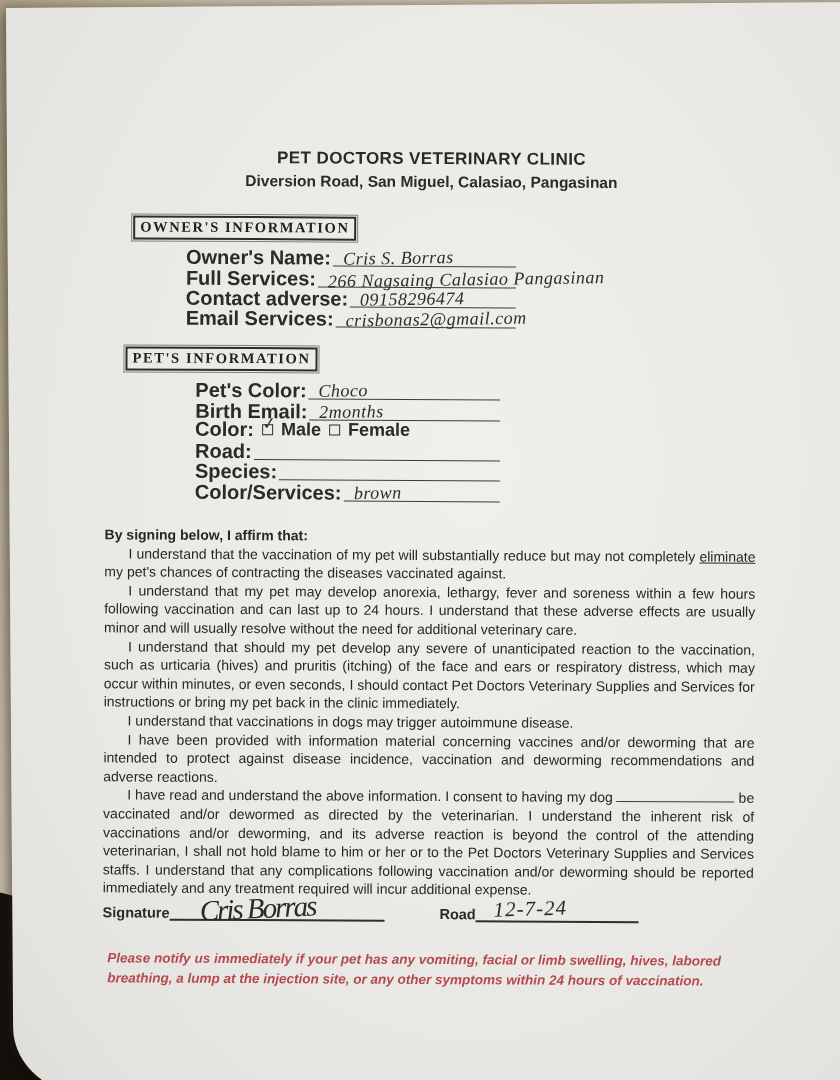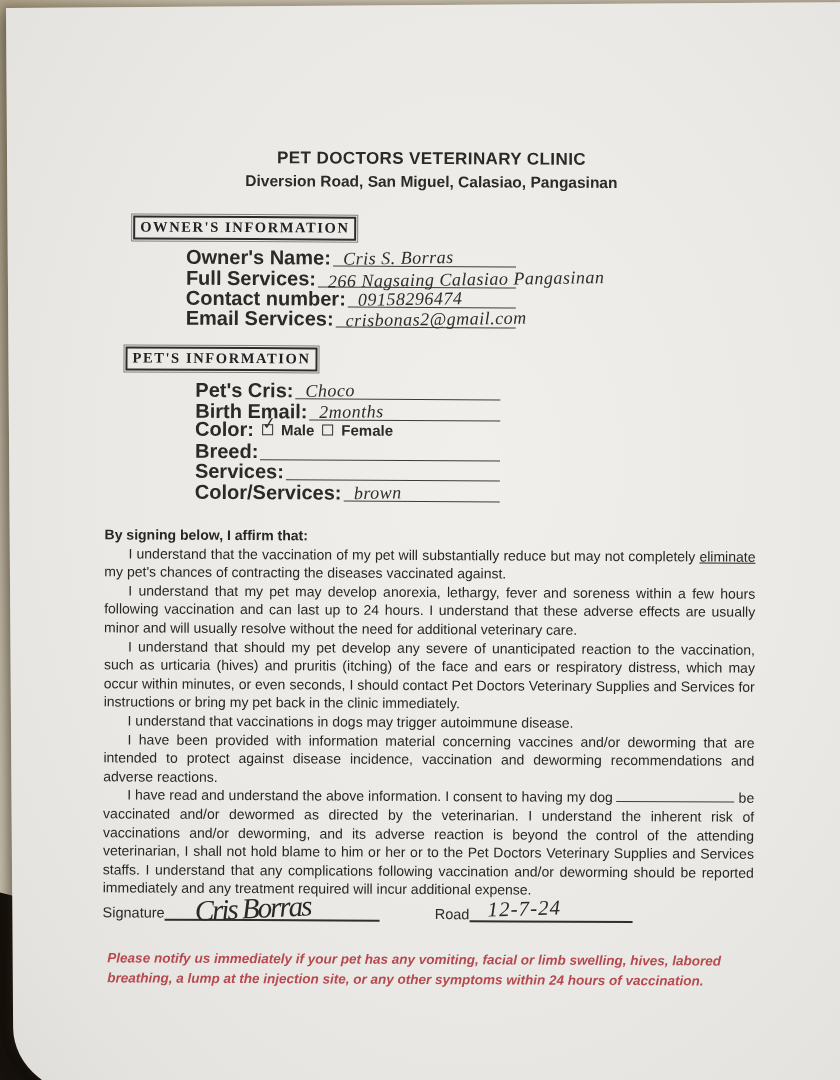--- a/index.html
+++ b/index.html
@@ -42,29 +42,29 @@
     font-family:"Liberation Serif",serif;font-style:italic;font-size:18px;color:#2f2d2a;
     position:absolute;left:10px;bottom:-3px;white-space:nowrap;transform:rotate(-1.2deg);
     letter-spacing:.5px;
   }
   .gender-row{display:flex;align-items:center;height:20.3px;gap:6px;}
   .cb{width:9px;height:9px;border:1.6px solid #2e2d2b;display:inline-block;position:relative;margin:0 2px;}
   .cb .mark{
     position:absolute;left:-1px;top:-12px;font-size:17px;font-weight:bold;color:#2f2d2a;
     font-family:"DejaVu Sans",sans-serif;transform:rotate(-6deg);
   }
-  .cb-label{font-weight:bold;font-size:15px;}
+  .cb-label{font-weight:bold;font-size:18px;}
   .body-text{position:absolute;left:95px;top:518px;width:651px;font-size:14px;line-height:18.6px;
     text-align:justify;color:#272624;}
   .body-text .intro{font-weight:bold;text-indent:0;}
   .body-text p{margin:0;text-indent:24px;}
   .u{text-decoration:underline;}
   .blank{display:inline-block;width:118px;border-bottom:1.4px solid #3d3c3a;height:12px;}
   .sig-row{position:absolute;left:95px;top:893px;display:flex;align-items:flex-end;}
-  .sig-label{font-weight:normal;font-size:14.5px;text-align:right;}
+  .sig-label{font-weight:bold;font-size:14.5px;text-align:right;}
   .sig-line{width:215px;border-bottom:2px solid #2f2e2c;height:18px;position:relative;}
   .sig-hand{
     position:absolute;left:30px;bottom:-6px;font-family:"Liberation Serif",serif;font-style:italic;
     font-size:29px;color:#2b2926;white-space:nowrap;transform:rotate(-3deg);letter-spacing:-2px;
   }
   .sig-gap{width:55px;}
   .date-line{width:163px;border-bottom:2px solid #2f2e2c;height:18px;position:relative;}
   .date-hand{
     position:absolute;left:18px;bottom:-1px;font-family:"Liberation Serif",serif;font-style:italic;
     font-size:21px;color:#2b2926;white-space:nowrap;transform:rotate(-2deg);letter-spacing:1px;
@@ -94,38 +94,38 @@
           <span class="hand">Cris S. Borras</span>
         </span>
       </div>
       <div class="frow">
         <span class="flabel">Full Services:</span>
         <span class="fline">
           <span class="hand">266 Nagsaing Calasiao Pangasinan</span>
         </span>
       </div>
       <div class="frow">
-        <span class="flabel">Contact number:</span>
+        <span class="flabel">Contact adverse:</span>
         <span class="fline">
           <span class="hand">09158296474</span>
         </span>
       </div>
       <div class="frow">
         <span class="flabel">Email Services:</span>
         <span class="fline">
           <span class="hand">crisbonas2@gmail.com</span>
         </span>
       </div>
     </div>
 
     <div class="sec-head pet-head">PET'S INFORMATION</div>
 
     <div class="fields pet-fields">
       <div class="frow">
-        <span class="flabel">Pet's Cris:</span>
+        <span class="flabel">Pet's Color:</span>
         <span class="fline">
           <span class="hand">Choco</span>
         </span>
       </div>
       <div class="frow">
         <span class="flabel">Birth Email:</span>
         <span class="fline">
           <span class="hand">2months</span>
         </span>
       </div>
@@ -134,27 +134,27 @@
         <span class="cb">
             <span class="mark">✓</span>
           </span>
         <span class="cb-label">Male</span>
         <span class="cb">
             <span class="mark"></span>
           </span>
         <span class="cb-label">Female</span>
       </div>
       <div class="frow">
-        <span class="flabel">Breed:</span>
+        <span class="flabel">Road:</span>
         <span class="fline">
           <span class="hand"></span>
         </span>
       </div>
       <div class="frow">
-        <span class="flabel">Services:</span>
+        <span class="flabel">Species:</span>
         <span class="fline">
           <span class="hand"></span>
         </span>
       </div>
       <div class="frow">
         <span class="flabel">Color/Services:</span>
         <span class="fline">
           <span class="hand">brown</span>
         </span>
       </div>

